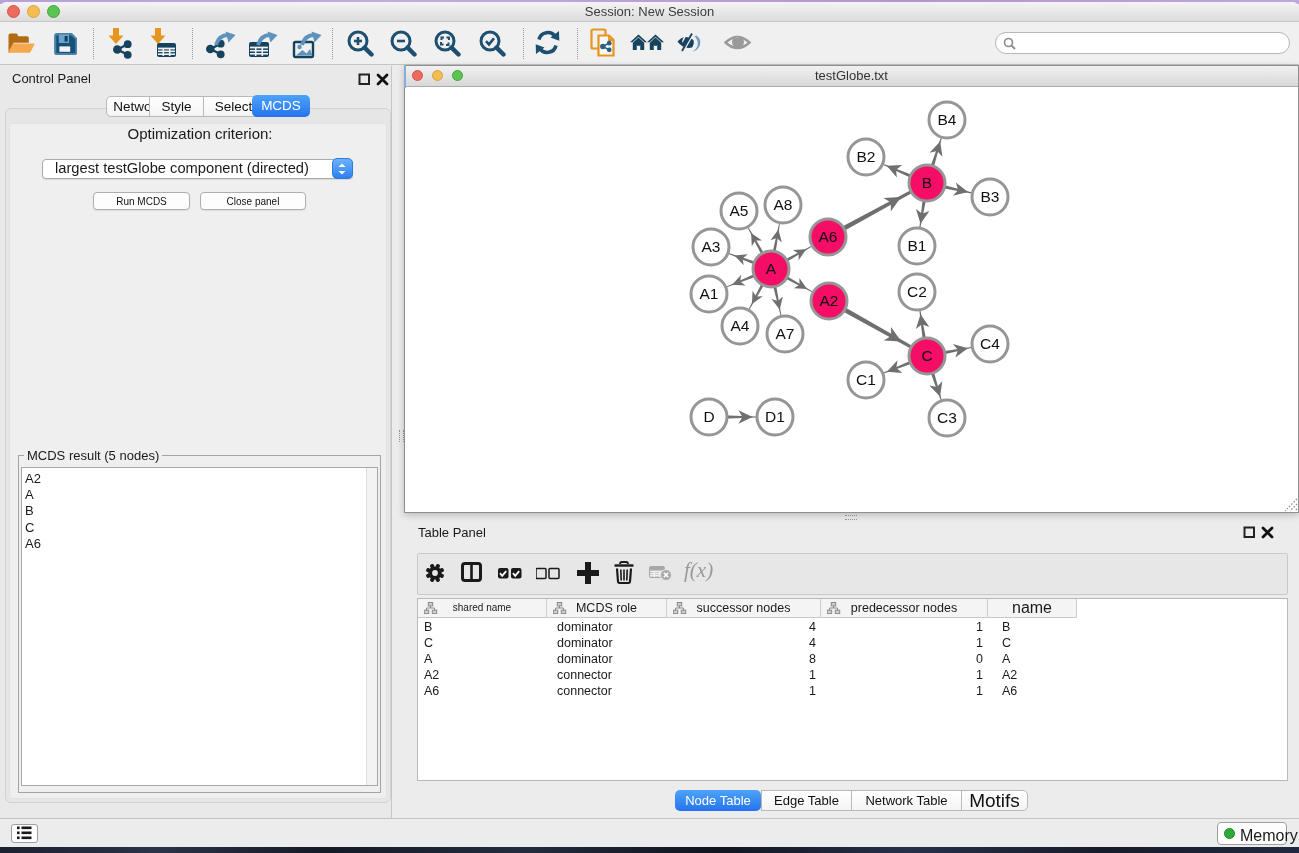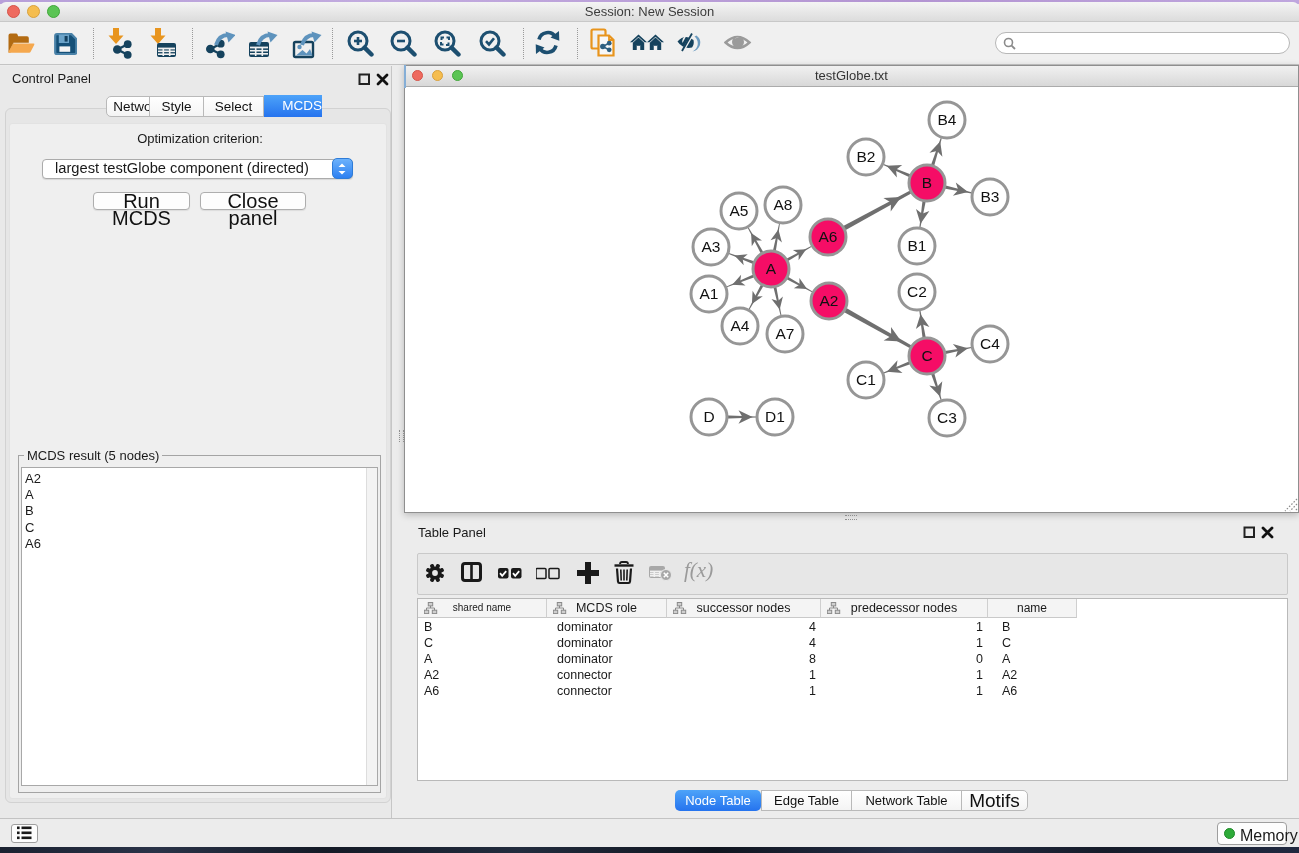--- a/index.html
+++ b/index.html
@@ -2,21 +2,21 @@
 <html><head><meta charset="utf-8"><style>
 *{margin:0;padding:0;box-sizing:border-box}
 html,body{width:1299px;height:853px;overflow:hidden}
 body{position:relative;font-family:"Liberation Sans",sans-serif;background:#ececec;font-size:13px;color:#1a1a1a}
 .abs{position:absolute}
 .tl{width:13px;height:13px;border-radius:50%;position:absolute;top:3px}
 .tab{position:absolute;height:21px;line-height:20px;text-align:center;font-size:13.5px;
  background:linear-gradient(#ffffff,#f4f4f4);border:1px solid #b9b9b9;color:#111}
 .tabsel{background:linear-gradient(#4da3f9,#2573ee);border:none;color:#fff;line-height:22px}
 .btn{position:absolute;background:#fdfdfd;border:1px solid #aeaeae;border-radius:4px;
- text-align:center;font-size:20px;color:#111;box-shadow:0 1px 1px rgba(0,0,0,0.08)}
+ text-align:center;font-size:10px;color:#111;box-shadow:0 1px 1px rgba(0,0,0,0.08)}
 </style></head><body>
 <div class="abs" style="left:0;top:0;width:1299px;height:4px;background:linear-gradient(90deg,#b79fd9,#c2abdf 30%,#b394d2 70%,#bfa6de)"></div>
 <div class="abs" style="left:0;top:2px;width:1299px;height:20px;background:linear-gradient(#f4f4f4,#dcdcdc);border-radius:6px 6px 0 0;border-bottom:1px solid #c8c8c8">
 <div class="tl" style="left:7px;background:#ee6a5f;border:1px solid #d5544a"></div>
 <div class="tl" style="left:27px;background:#f5bd4f;border:1px solid #d9a13d"></div>
 <div class="tl" style="left:47px;background:#5bc454;border:1px solid #41a73a"></div>
 <div style="text-align:center;line-height:19px;font-size:13px;color:#3c3c3c">Session: New Session</div>
 </div>
 <div class="abs" style="left:0;top:22px;width:1299px;height:43px;background:#f0f0f0;border-bottom:1px solid #c4c4c4"></div>
 <div class="abs" style="left:93px;top:28px;width:1px;height:31px;border-left:1px dotted #999"></div>
@@ -152,22 +152,22 @@
     <rect x="1.5" y="1.5" width="9.5" height="9.5" fill="none" stroke="#222" stroke-width="2"></rect>
   </svg>
 <svg class="abs" style="left:376px;top:73px" width="13" height="13">
     <path d="M2 2 L11 11 M11 2 L2 11" stroke="#111" stroke-width="2.8" stroke-linecap="round"></path>
   </svg>
 <div class="abs" style="left:5px;top:108px;width:386px;height:695px;background:#e6e6e6;border:1px solid #d2d2d2;border-radius:6px"></div>
 <div class="abs" style="left:9px;top:123px;width:378px;height:676px;background:#efefef;border:1px solid #e2e2e2;border-radius:3px"></div>
 <div class="tab" style="left:78px;top:96px;width:64px;border-radius:5px 0 0 5px;margin-left:28px;">Network</div>
 <div class="tab" style="left:149px;top:96px;width:55px;">Style</div>
 <div class="tab" style="left:203px;top:96px;width:61px;">Select</div>
-<div class="tab tabsel" style="left:264px;top:95px;width:58px;border-radius:0;height:22px;text-align:right;">MCDS</div>
-<div class="abs" style="left:12px;top:131px;width:376px;text-align:center;font-size:13px">Optimization criterion:</div>
+<div class="tab tabsel" style="left:252px;top:95px;width:58px;border-radius:5px;height:22px;">MCDS</div>
+<div class="abs" style="left:12px;top:125px;width:376px;text-align:center;font-size:15px">Optimization criterion:</div>
 <div class="abs" style="left:42px;top:159px;width:311px;height:20px;background:#fff;border:1px solid #ababab;border-radius:4px;box-shadow:0 1px 1px rgba(0,0,0,0.1)"></div>
 <div class="abs" style="left:55px;top:159px;width:280px;height:20px;line-height:19px;font-size:14.7px;letter-spacing:0px">largest testGlobe component (directed)</div>
 <div class="abs" style="left:332px;top:158px;width:21px;height:21px;background:linear-gradient(#6cb2fc,#2d80f1);border-radius:5px;border:1px solid #2e7cd8"></div>
 <svg class="abs" style="left:335px;top:161px" width="14" height="16">
     <path d="M3.5 6 L7 2.5 L10.5 6 z" fill="#fff"></path>
     <path d="M3.5 10 L7 13.5 L10.5 10 z" fill="#fff"></path>
   </svg>
 <div class="btn" style="left:93px;top:192px;width:97px;height:18px;line-height:17px">Run MCDS</div>
 <div class="btn" style="left:200px;top:192px;width:106px;height:18px;line-height:17px">Close panel</div>
 <div class="abs" style="left:18px;top:455px;width:363px;height:338px;border:1px solid #a4a4a4"></div>
@@ -323,21 +323,21 @@
     <line x1="1" y1="7.5" x2="15" y2="7.5" stroke="#f0f0f0" stroke-width="1.8"></line>
     <circle cx="17" cy="11" r="5.5" fill="#a8a8a8" stroke="#e9e9e9" stroke-width="1"></circle>
     <path d="M14.8 8.8 l4.4 4.4 M19.2 8.8 l-4.4 4.4" stroke="#fff" stroke-width="1.6"></path>
   </svg>
 <div class="abs" style="left:684px;top:558px;font-family:'Liberation Serif',serif;font-style:italic;font-size:21px;color:#9a9a9a">f(x)</div>
 <div class="abs" style="left:417px;top:598px;width:871px;height:183px;background:#fff;border:1px solid #b9b9b9"></div>
 <div class="abs" style="left:418px;top:599px;width:129px;height:19px;background:#f4f4f4;border-right:1px solid #cfcfcf;border-bottom:1px solid #c9c9c9;text-align:center;line-height:18px;font-size:10px">shared name</div>
 <div class="abs" style="left:547px;top:599px;width:120px;height:19px;background:#f4f4f4;border-right:1px solid #cfcfcf;border-bottom:1px solid #c9c9c9;text-align:center;line-height:18px;font-size:12.5px">MCDS role</div>
 <div class="abs" style="left:667px;top:599px;width:154px;height:19px;background:#f4f4f4;border-right:1px solid #cfcfcf;border-bottom:1px solid #c9c9c9;text-align:center;line-height:18px;font-size:12.5px">successor nodes</div>
 <div class="abs" style="left:821px;top:599px;width:167px;height:19px;background:#f4f4f4;border-right:1px solid #cfcfcf;border-bottom:1px solid #c9c9c9;text-align:center;line-height:18px;font-size:12.5px">predecessor nodes</div>
-<div class="abs" style="left:988px;top:599px;width:89px;height:19px;background:#f4f4f4;border-right:1px solid #cfcfcf;border-bottom:1px solid #c9c9c9;text-align:center;line-height:18px;font-size:12px">name</div>
+<div class="abs" style="left:988px;top:599px;width:89px;height:19px;background:#f4f4f4;border-right:1px solid #cfcfcf;border-bottom:1px solid #c9c9c9;text-align:center;line-height:18px;font-size:16px">name</div>
 <svg class="abs" style="left:424px;top:602px" width="14" height="12">
     <rect x="4.3" y="0.5" width="4.4" height="3.4" fill="#cfcfcf" stroke="#8a8a8a" stroke-width="1"></rect>
     <path d="M6.5 3.9 v2.1 M2.5 8.6 v-2.6 h8 v2.6" fill="none" stroke="#8a8a8a" stroke-width="1"></path>
     <rect x="0.3" y="8.2" width="4.4" height="3.4" fill="#cfcfcf" stroke="#8a8a8a" stroke-width="1"></rect>
     <rect x="8.3" y="8.2" width="4.4" height="3.4" fill="#cfcfcf" stroke="#8a8a8a" stroke-width="1"></rect>
   </svg>
 <svg class="abs" style="left:553px;top:602px" width="14" height="12">
     <rect x="4.3" y="0.5" width="4.4" height="3.4" fill="#cfcfcf" stroke="#8a8a8a" stroke-width="1"></rect>
     <path d="M6.5 3.9 v2.1 M2.5 8.6 v-2.6 h8 v2.6" fill="none" stroke="#8a8a8a" stroke-width="1"></path>
     <rect x="0.3" y="8.2" width="4.4" height="3.4" fill="#cfcfcf" stroke="#8a8a8a" stroke-width="1"></rect>

